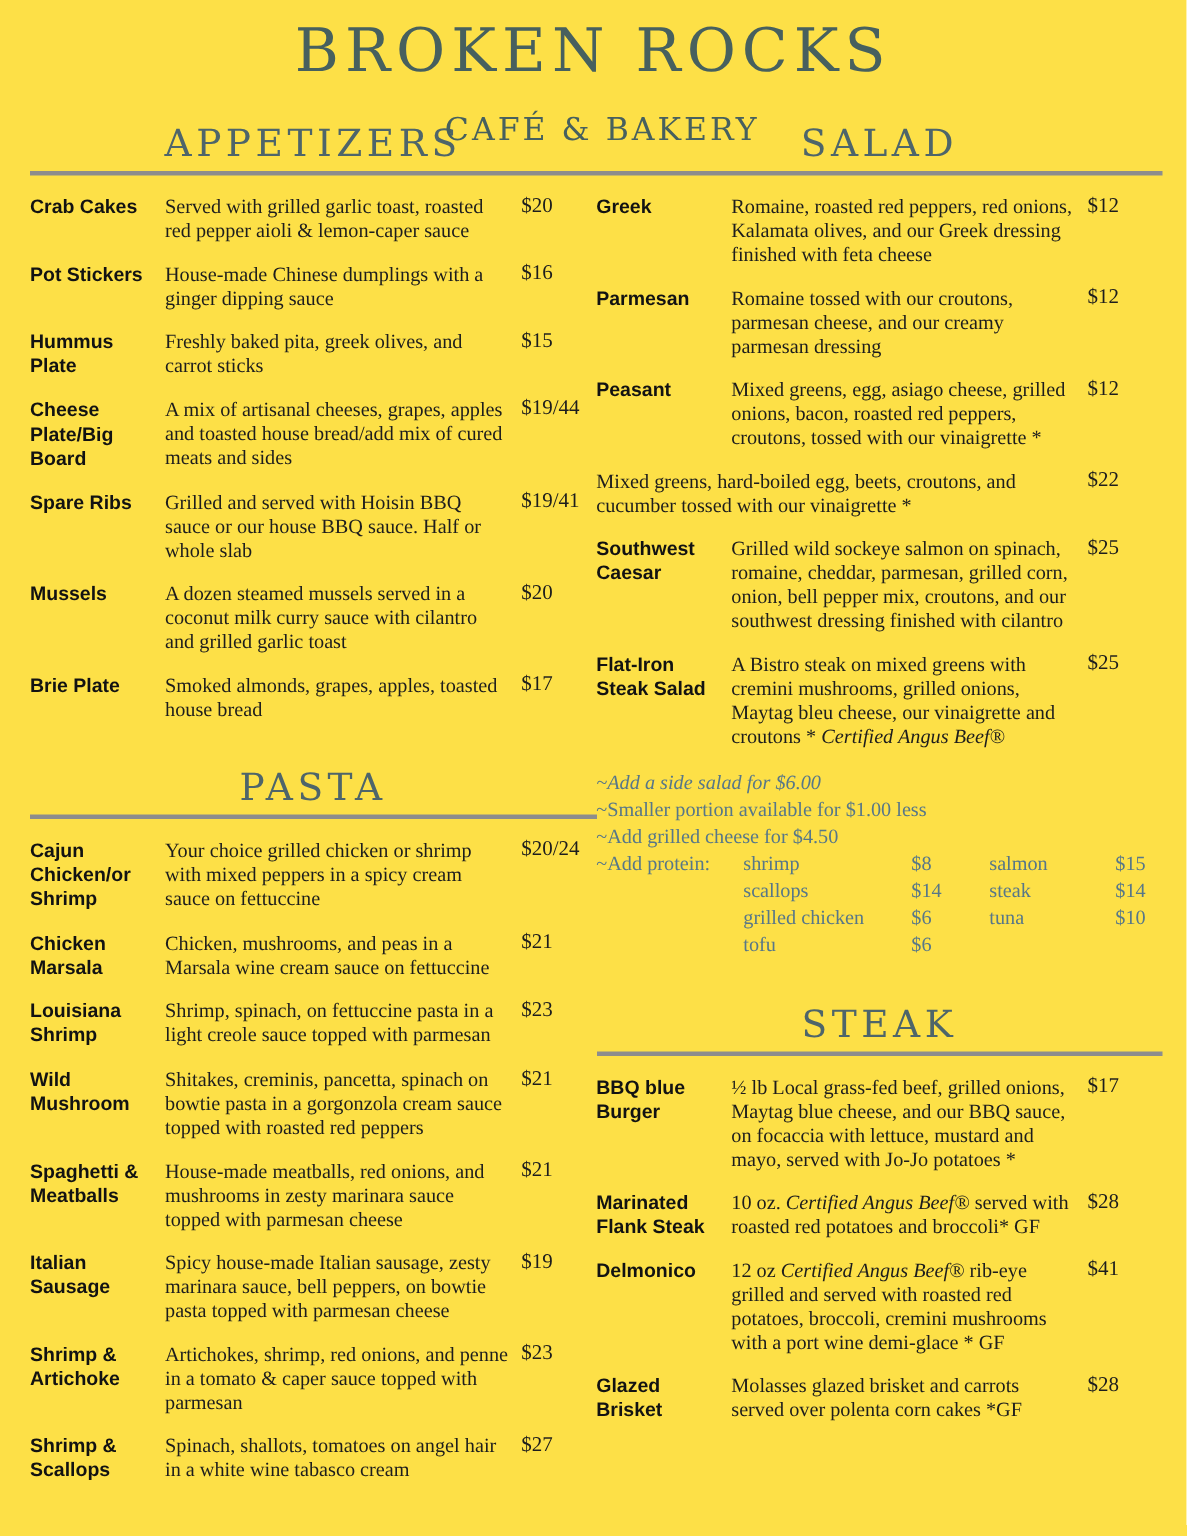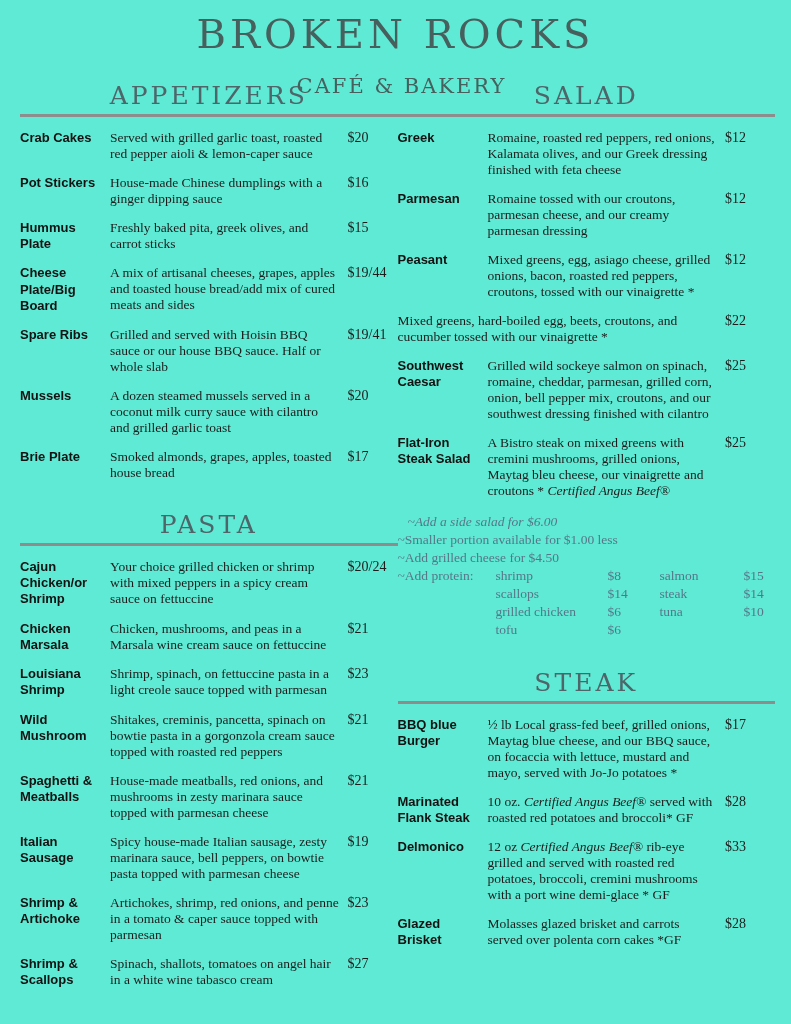--- a/index.html
+++ b/index.html
@@ -1,18 +1,18 @@
 <!DOCTYPE html>
 <html style="--brand: #47605e; --heading: #4e656a; --notes: #577789; --rule: #8d8d8d; --text: #1d1d1d;"><head>
 <meta charset="utf-8">
 <style>
   html,body { margin:0; padding:0; background:#ffffff; }
   .page {
     width:791px; height:1024px; position:relative; overflow:hidden;
-    background:#5eead4; font-family:"Liberation Serif", serif;
+    background:#fde047; font-family:"Liberation Serif", serif;
   }
   .title {
     margin:0; padding-top:12px; text-align:center;
     font-family:"DejaVu Serif", serif; font-weight:normal;
     font-size:40px; letter-spacing:4px; color:var(--brand,#47605e);
     line-height:1.1;
   }
   .subtitle {
     position:absolute; top:74px; left:12px; right:0; text-align:center;
     font-family:"DejaVu Serif", serif; font-size:21px; letter-spacing:2px;
@@ -35,21 +35,21 @@
     font-size:13px; line-height:1.25; white-space:pre-line; color:#121212;
   }
   .item-desc {
     flex:1; padding-right:8px; font-size:13.5px; line-height:16px;
     color:var(--text,#1d1d1d);
   }
   .item-desc em { font-style:italic; }
   .item-price { width:50px; flex:none; font-size:14px; color:var(--text,#1d1d1d); }
   .notes { margin-top:14px; margin-bottom:4px; color:var(--notes,#577789); font-size:13.5px; }
   .note-line { line-height:18px; }
-  .note-line.italic { font-style:italic;margin-left:10px; }
+  .note-line.italic { font-style:italic; }
   .protein-row { display:flex; line-height:18px; }
   .p-label { width:98px; flex:none; }
   .p-n1 { width:112px; flex:none; }
   .p-p1 { width:52px; flex:none; }
   .p-n2 { width:84px; flex:none; }
   .p-p2 { flex:none; }
 </style>
 </head>
 <body>
 
@@ -263,21 +263,21 @@
   <div class="item">
     <div class="item-name">Marinated
 Flank Steak</div>
     <div class="item-desc"><span>10 oz. </span><em>Certified Angus Beef®</em><span> served with roasted red potatoes and broccoli* GF</span></div>
     <div class="item-price">$28</div>
   </div>
 
   <div class="item">
     <div class="item-name">Delmonico</div>
     <div class="item-desc"><span>12 oz </span><em>Certified Angus Beef®</em><span> rib-eye grilled and served with roasted red potatoes, broccoli, cremini mushrooms with a port wine demi-glace * GF</span></div>
-    <div class="item-price">$33</div>
+    <div class="item-price">$41</div>
   </div>
 
   <div class="item">
     <div class="item-name">Glazed
 Brisket</div>
     <div class="item-desc"><span>Molasses glazed brisket and carrots served over polenta corn cakes *GF</span></div>
     <div class="item-price">$28</div>
   </div>
 </div>
   </section>

